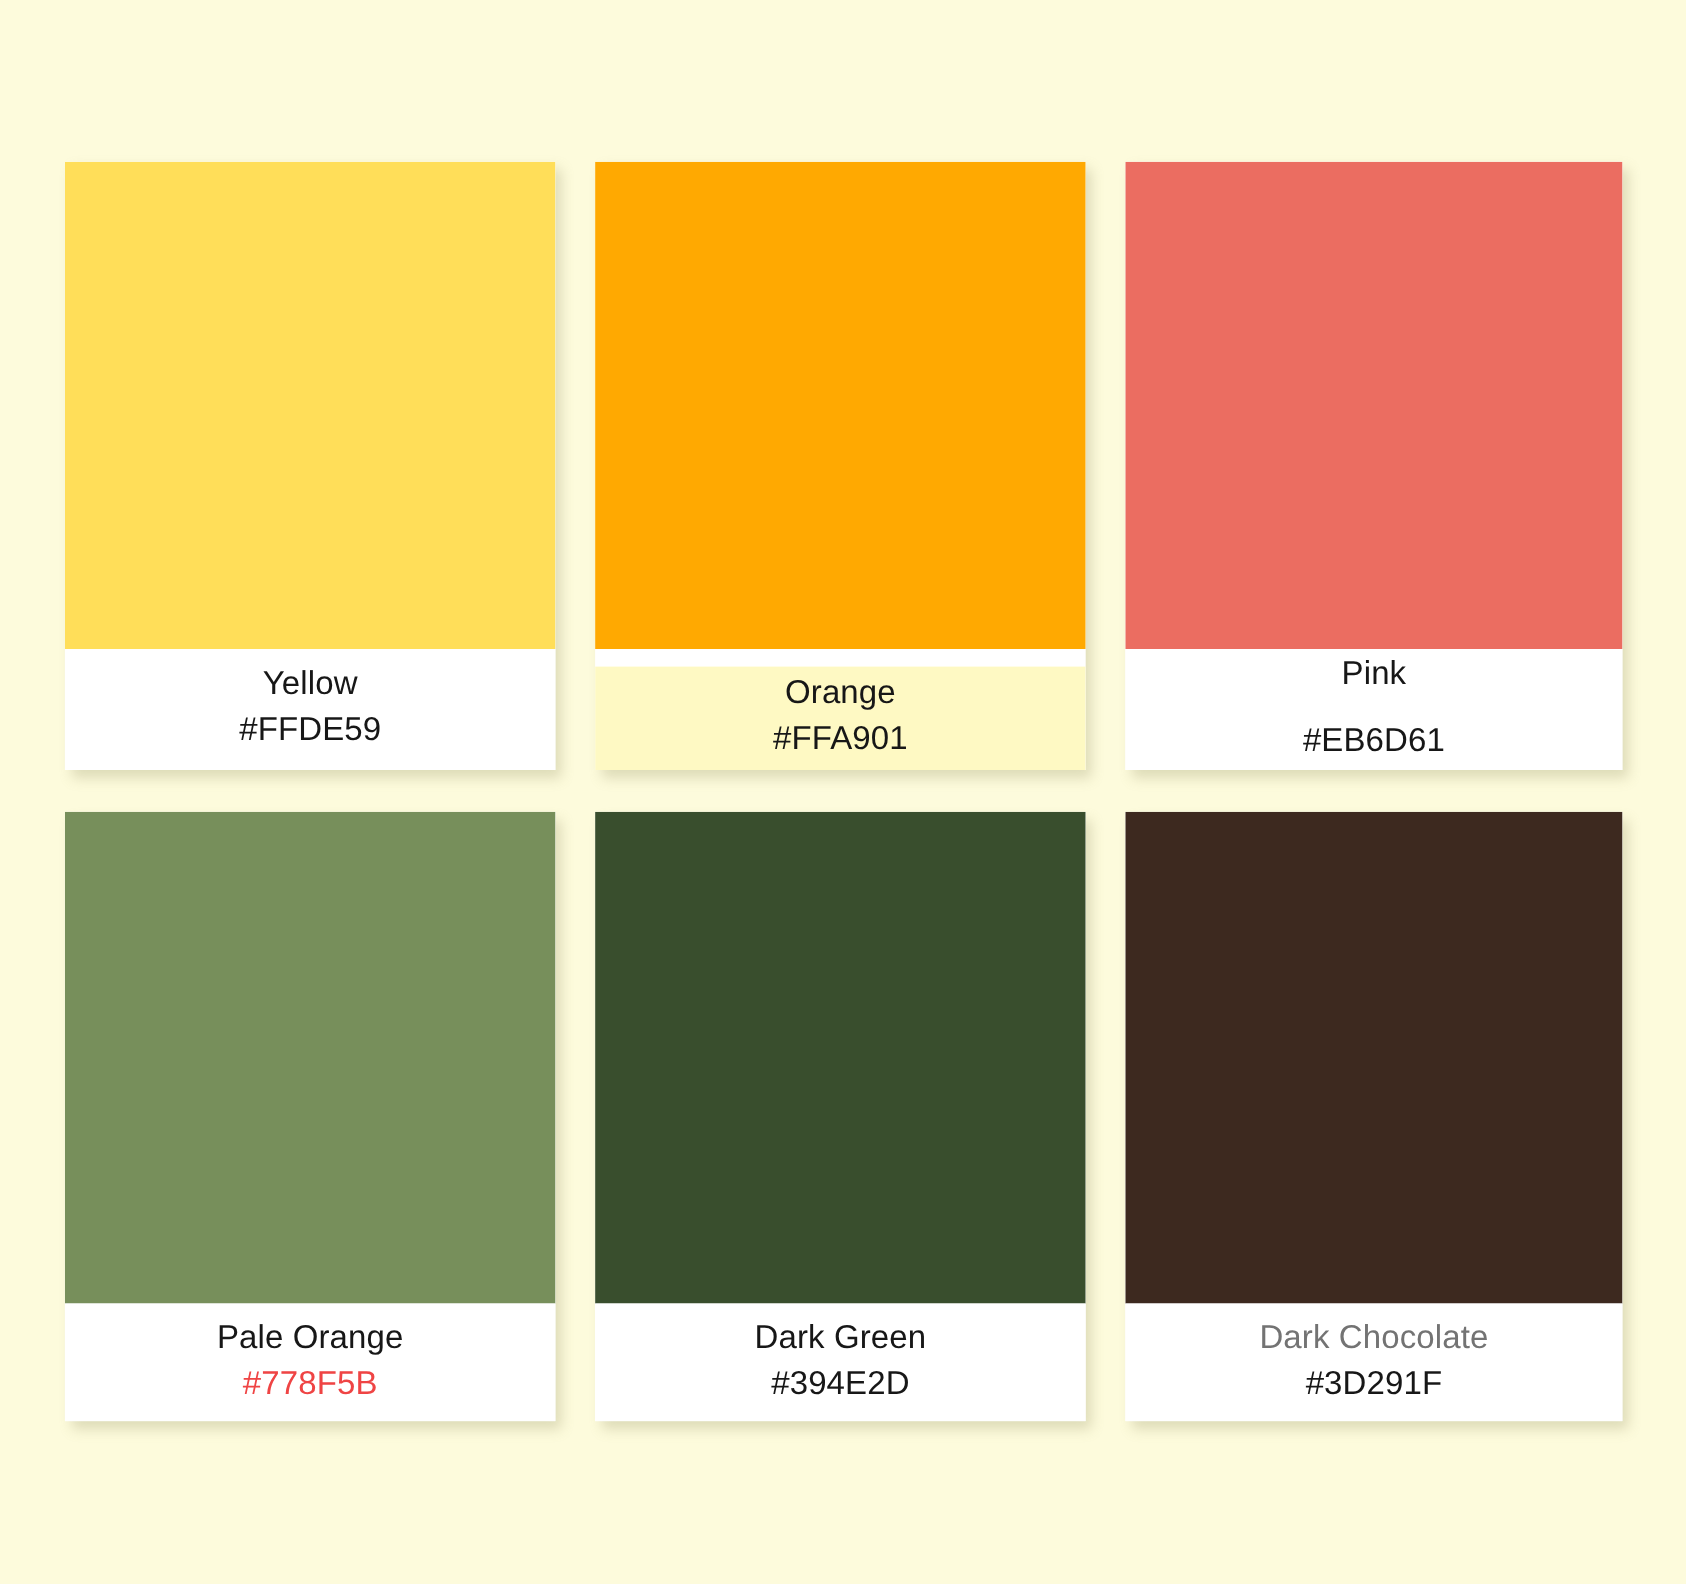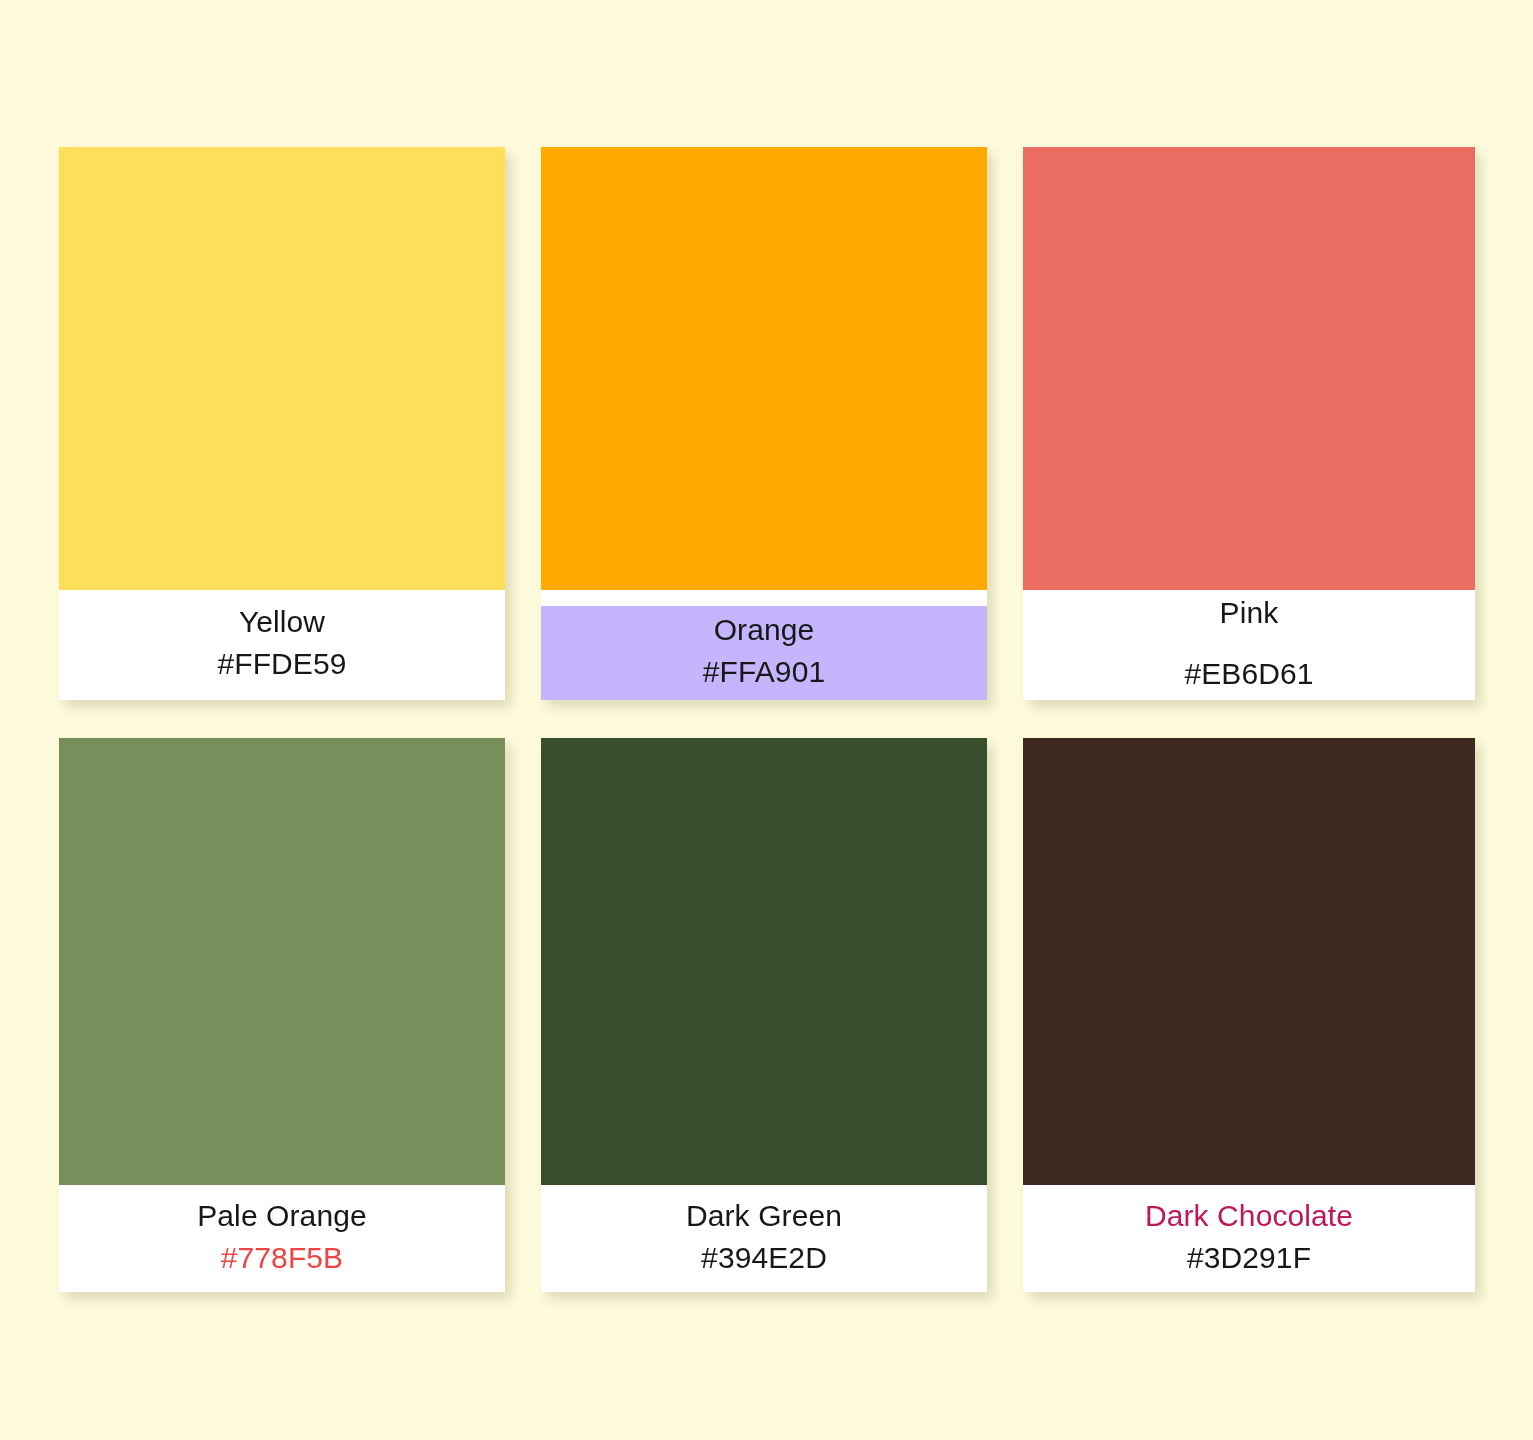--- a/index.html
+++ b/index.html
@@ -85,21 +85,21 @@
     <div class="swatch-card row-top">
       <div class="swatch-chip" style="background-color: rgb(255, 222, 89);"></div>
       <div class="swatch-caption" style="background-color: rgb(255, 255, 255);">
         <span class="swatch-name" style="color: rgb(23, 23, 23);">Yellow</span>
         <span class="swatch-hex" style="color: rgb(23, 23, 23);">#FFDE59</span>
       </div>
     </div>
 
     <div class="swatch-card row-top">
       <div class="swatch-chip" style="background-color: rgb(255, 169, 1);"></div>
-      <div class="swatch-caption" style="background-color: #c4b5fd; margin-top: 16px;">
+      <div class="swatch-caption" style="background-color: #fef9c3; margin-top: 16px;">
         <span class="swatch-name" style="color: rgb(23, 23, 23);">Orange</span>
         <span class="swatch-hex" style="color: rgb(23, 23, 23);">#FFA901</span>
       </div>
     </div>
 
     <div class="swatch-card row-top">
       <div class="swatch-chip" style="background-color: rgb(235, 109, 97);"></div>
       <div class="swatch-caption" style="background-color: rgb(255, 255, 255);">
         <span class="swatch-name" style="color: rgb(23, 23, 23);">Pink</span>
         <span class="swatch-hex" style="color: rgb(23, 23, 23); margin-top: 19px;">#EB6D61</span>
@@ -118,19 +118,19 @@
       <div class="swatch-chip" style="background-color: rgb(57, 78, 45);"></div>
       <div class="swatch-caption" style="background-color: rgb(255, 255, 255); justify-content: center;">
         <span class="swatch-name" style="color: rgb(23, 23, 23);">Dark Green</span>
         <span class="swatch-hex" style="color: rgb(23, 23, 23);">#394E2D</span>
       </div>
     </div>
 
     <div class="swatch-card row-bottom">
       <div class="swatch-chip" style="background-color: rgb(61, 41, 31);"></div>
       <div class="swatch-caption" style="background-color: rgb(255, 255, 255);">
-        <span class="swatch-name" style="color: #be185d;">Dark Chocolate</span>
+        <span class="swatch-name" style="color: #737373;">Dark Chocolate</span>
         <span class="swatch-hex" style="color: rgb(23, 23, 23); text-align: center;">#3D291F</span>
       </div>
     </div>
 
   </div>
 </div>
 
 </body></html>

